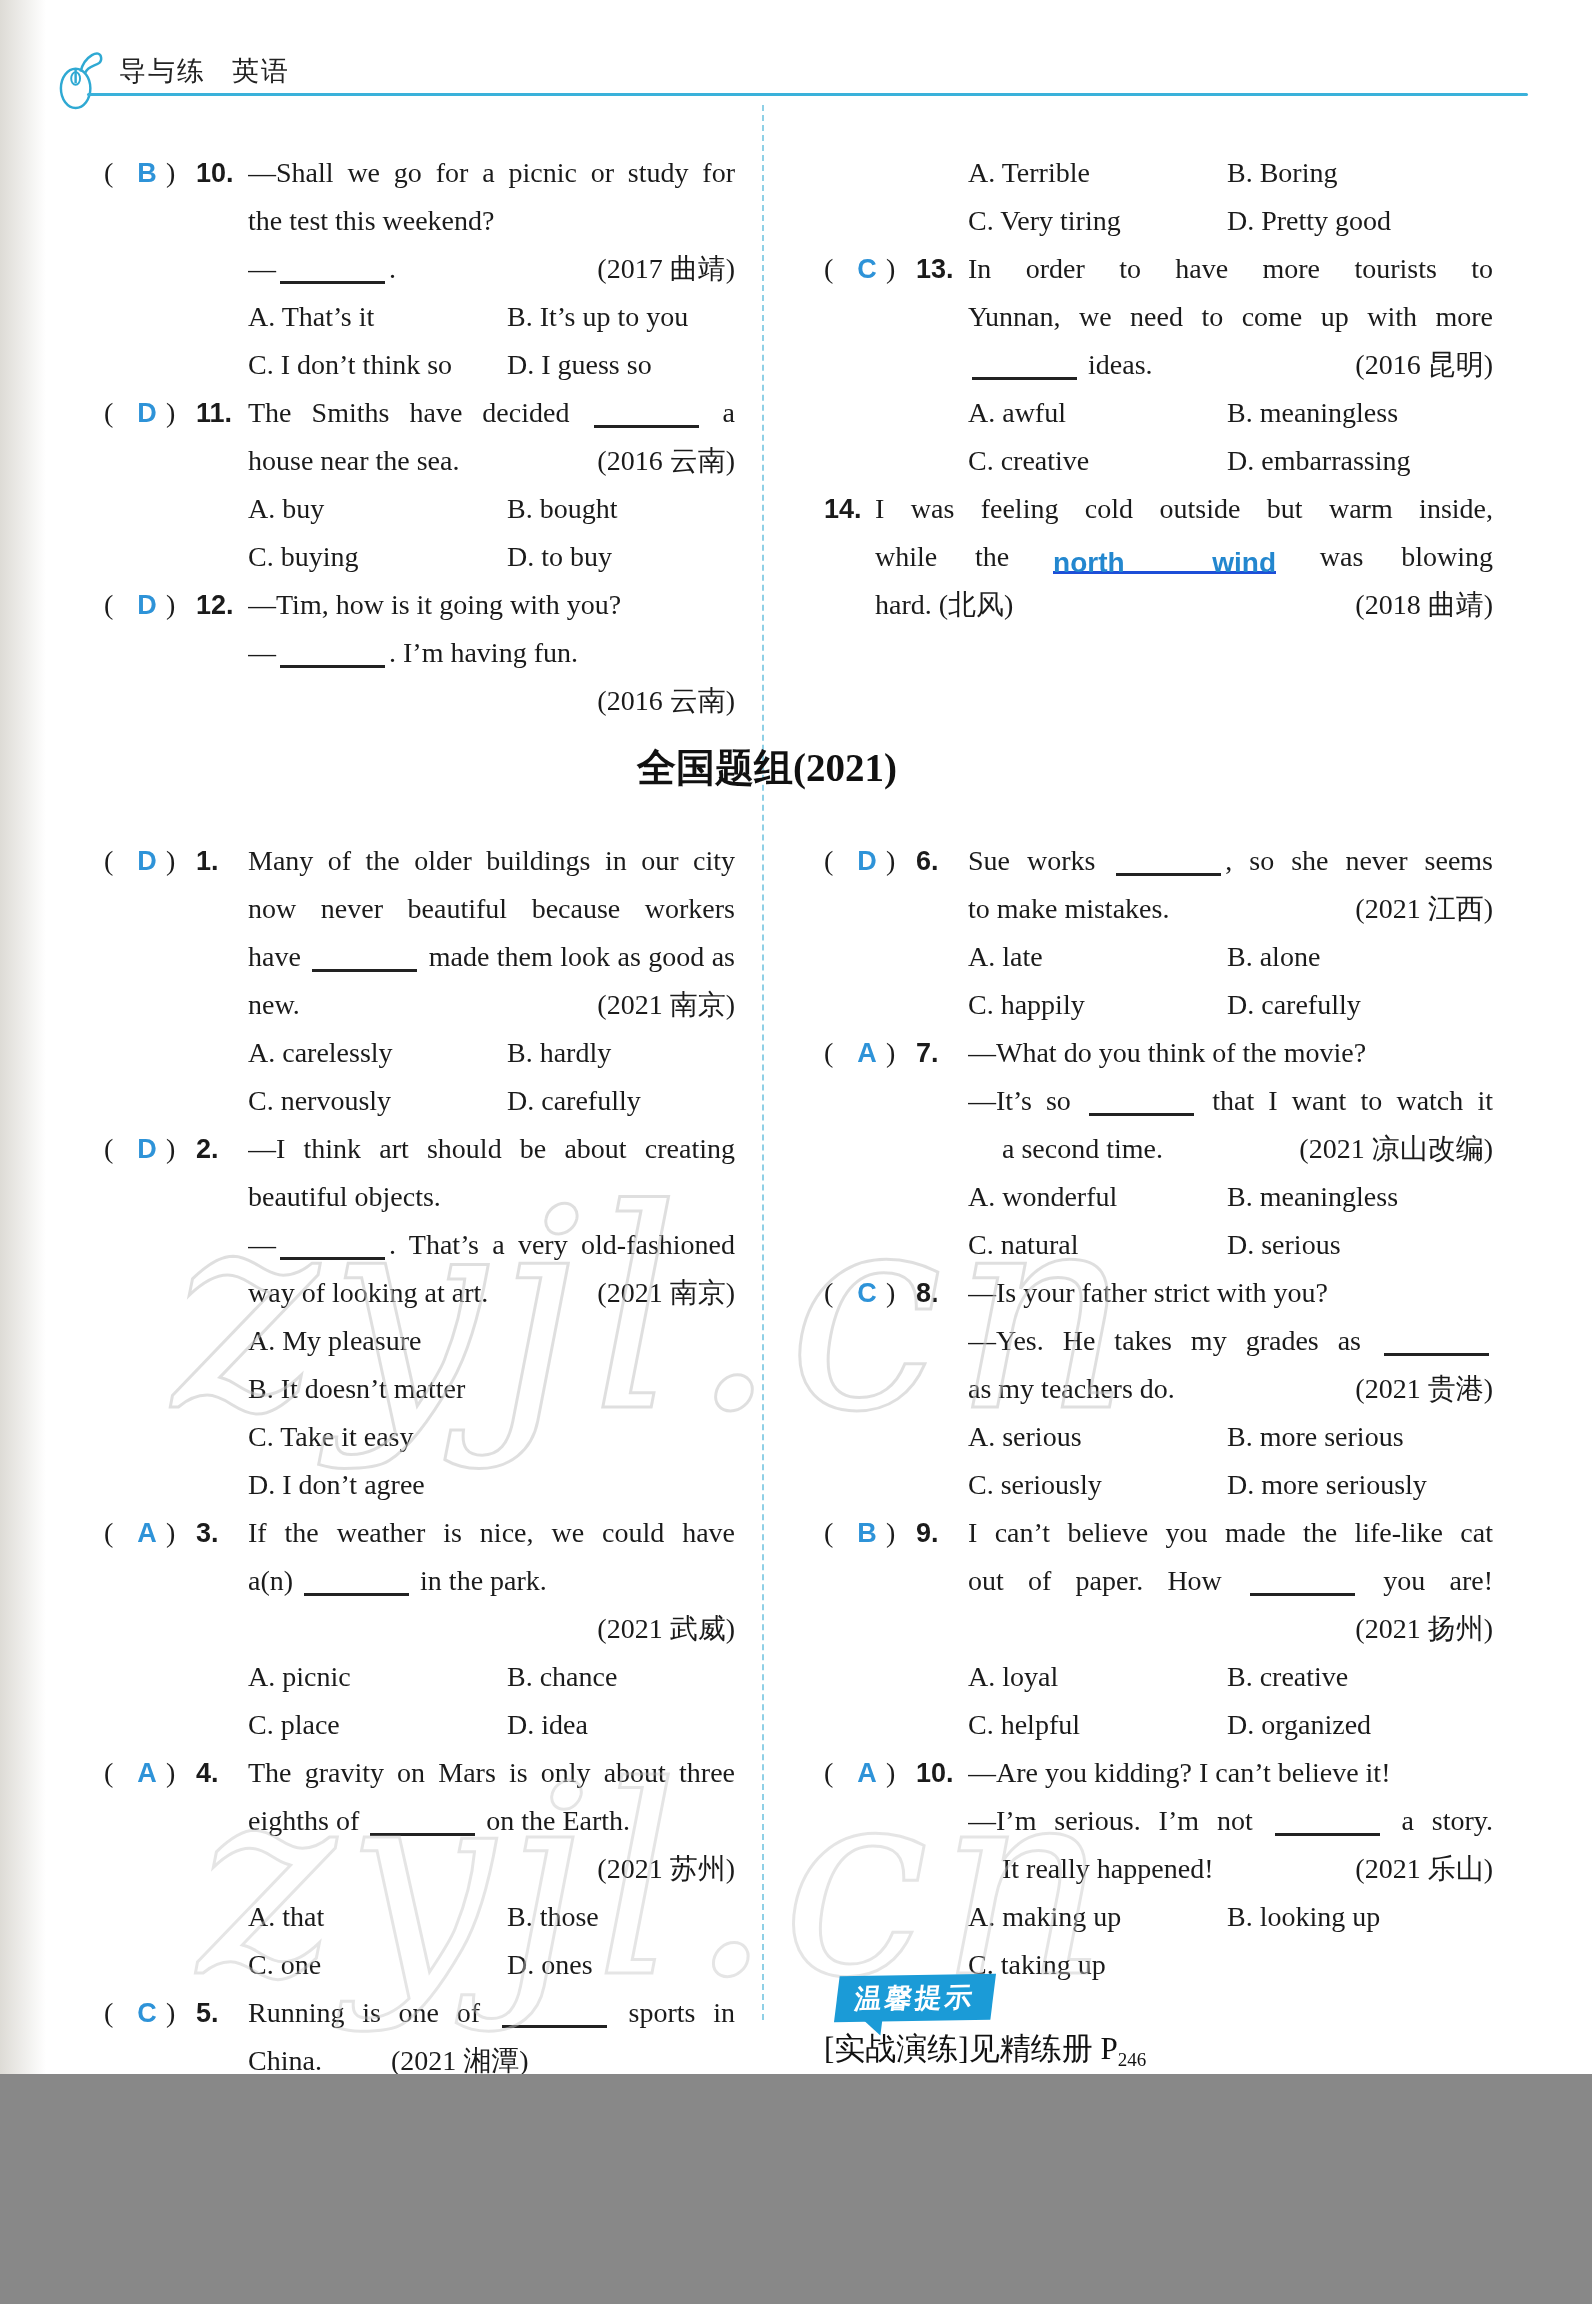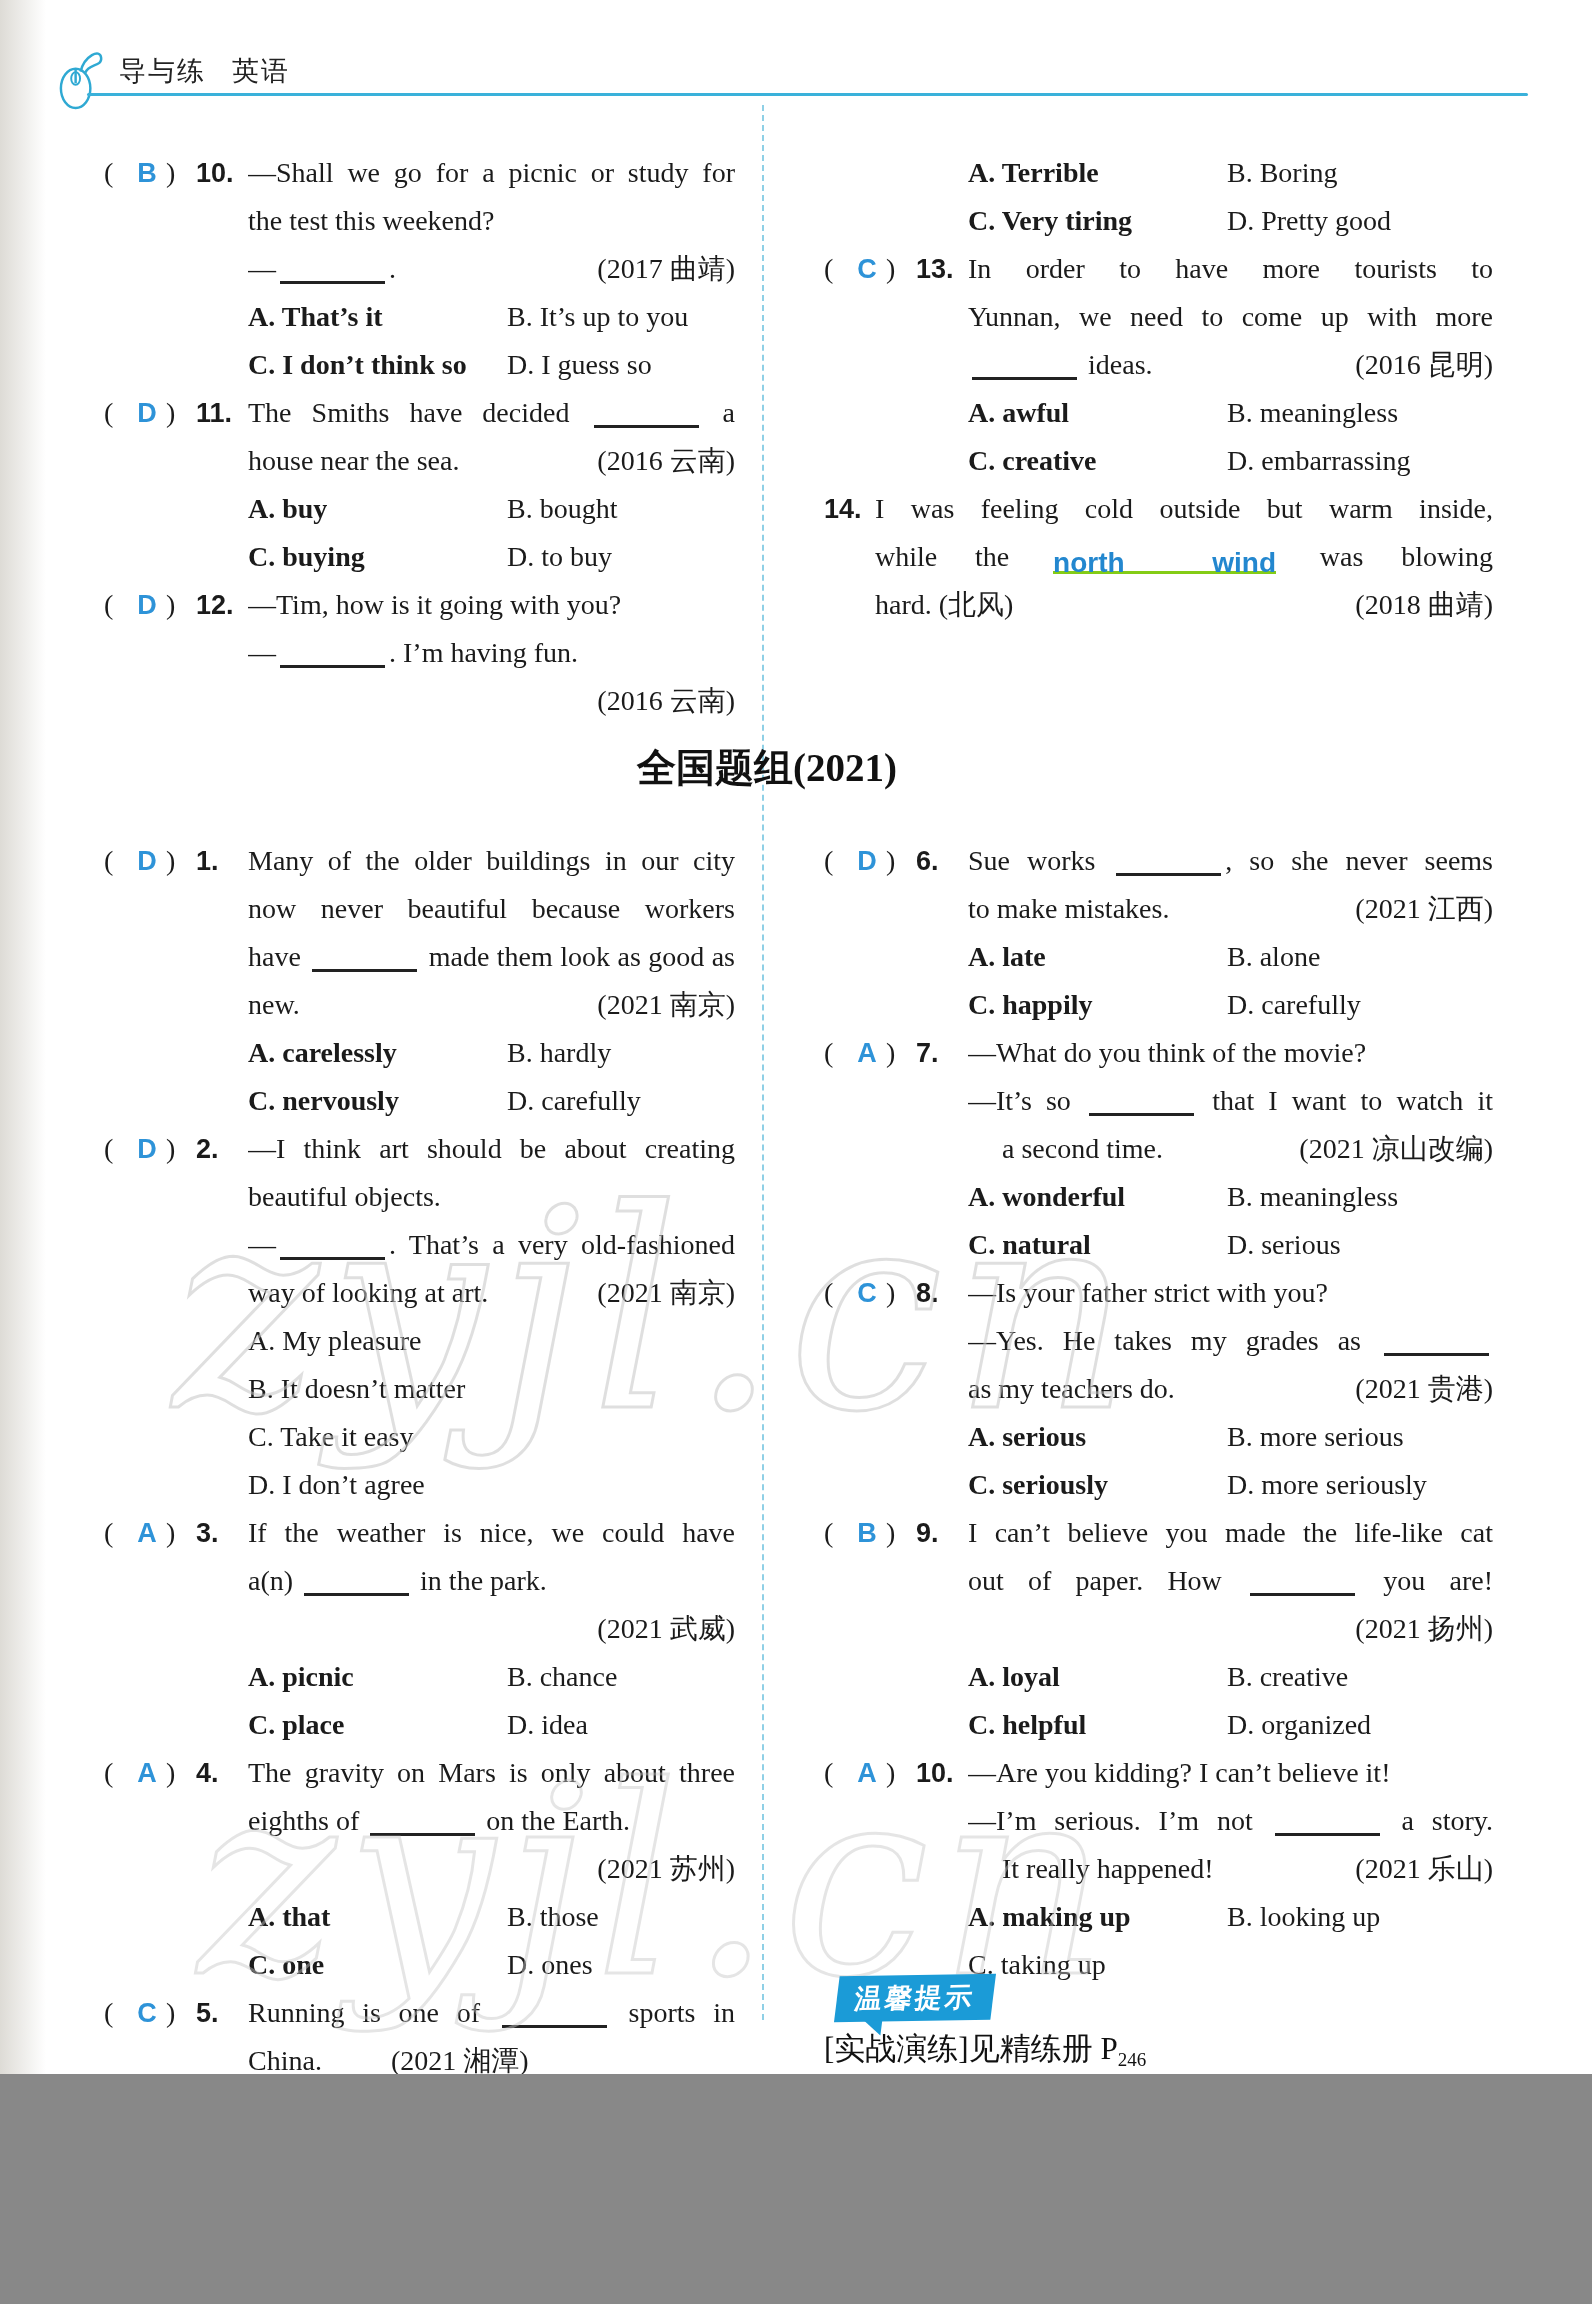--- a/index.html
+++ b/index.html
@@ -29,26 +29,26 @@
   .pc{width:30px;text-align:left;}
   .qnum{font-weight:600;font-family:"Liberation Sans","DejaVu Sans",sans-serif;font-size:27px;}
   .qbody{flex:1 1 auto;min-width:0;}
   .line{line-height:48px;height:48px;white-space:nowrap;overflow:hidden;}
   .line.j{white-space:normal;text-align:justify;text-align-last:justify;}
   .line.flexl{display:flex;justify-content:space-between;}
   .line.ind{padding-left:34px;}
   .src{white-space:nowrap;}
   .blank{display:inline-block;width:105px;height:1em;border-bottom:3px solid #222;
          vertical-align:-6px;margin:0 4px;}
-  .ansblank{display:inline-block;min-width:223px;height:1.15em;border-bottom:3px solid #84cc16;
+  .ansblank{display:inline-block;min-width:223px;height:1.15em;border-bottom:3px solid #1d4ed8;
             vertical-align:-6px;margin:0 6px;text-align:center;color:#2387cf;font-weight:700;
             font-family:"Liberation Sans","DejaVu Sans",sans-serif;font-size:28px;}
   .gapseg{display:inline-block;}
   .orow{display:flex;line-height:48px;height:48px;white-space:nowrap;}
-  .oc1{flex:0 0 259px;font-weight:bold;}
+  .oc1{flex:0 0 259px;}
   .oc2{flex:1 1 auto;}
   .ofull{flex:1 1 auto;}
   
   .sec-title{position:absolute;left:0;right:59px;top:741px;text-align:center;
              font-size:39px;font-weight:700;color:#111;}
   
   .wm{position:absolute;font-family:"DejaVu Serif",serif;font-style:italic;line-height:1;
       color:transparent;-webkit-text-stroke:3px #c6c6c6;opacity:.55;letter-spacing:10px;
       pointer-events:none;user-select:none;}
   .wm1{left:173px;top:1173px;font-size:277px;}

